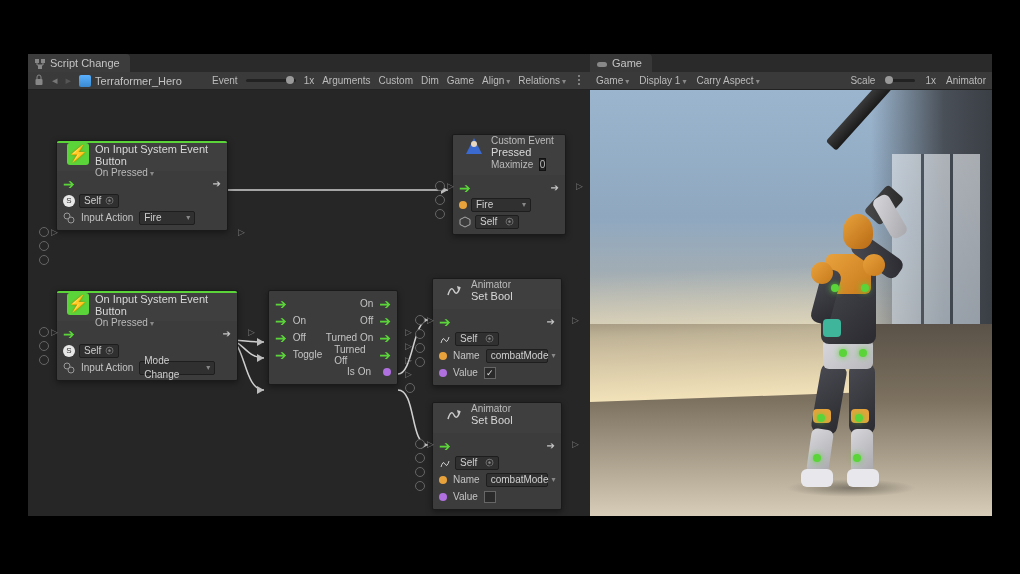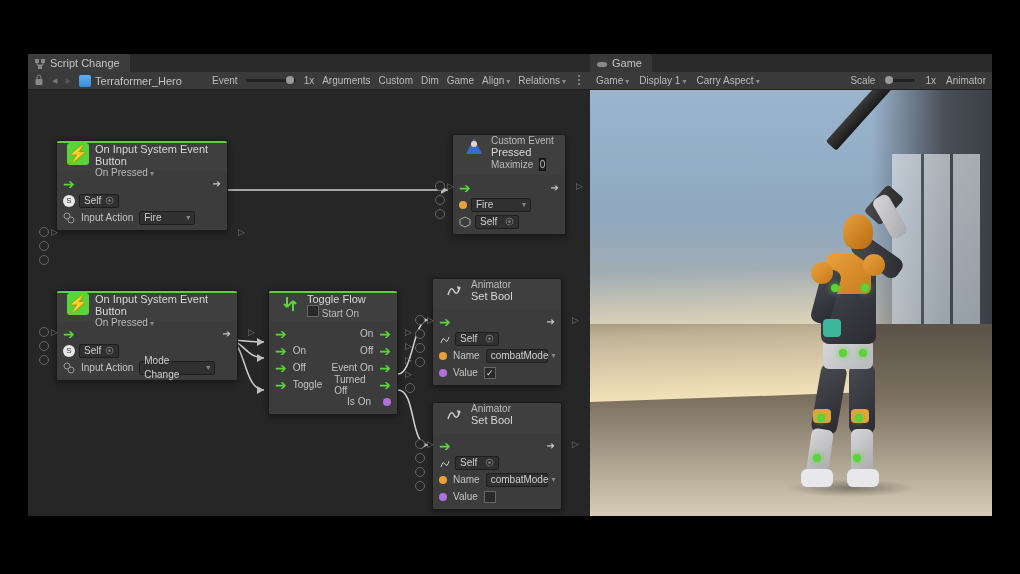--- a/index.html
+++ b/index.html
@@ -336,48 +336,36 @@
           </div>
       </div>
       <div class="ext-ports ext-right" style="top:36px;">
         <div class="ext-port">
             <span style="color:#777;font-size:9px;">▷</span>
           </div>
       </div>
     </div>
 
     <div class="node" style="left:240px; top:200px; width:130px;">
-      <div class="node-header header-green">
-        <div class="node-icon toggle-icon">
-          <svg viewBox="0 0 20 20">
-              <path d="M7 3v10M7 13l-3-3M7 13l3-3" stroke="#5bd43a" stroke-width="2" fill="none"></path>
-              <path d="M13 17V7M13 7l-3 3M13 7l3 3" stroke="#5bd43a" stroke-width="2" fill="none"></path>
-            </svg>
-        </div>
-        <div class="node-title">
-          <span class="big">Toggle Flow</span>
-          <span class="small"><span class="chk"></span> <span>Start On</span></span>
-        </div>
-      </div>
       <div class="node-body">
         <div class="row">
           <span class="arrow-green" style="margin-left:6px;">➔</span>
           <span class="lbl right">On</span>
           <span class="arrow-green" style="padding-right:6px;">➔</span>
         </div>
         <div class="row">
           <span class="arrow-green" style="margin-left:6px;">➔</span>
           <span class="lbl">On</span>
           <span class="lbl right">Off</span>
           <span class="arrow-green" style="padding-right:6px;">➔</span>
         </div>
         <div class="row">
           <span class="arrow-green" style="margin-left:6px;">➔</span>
           <span class="lbl">Off</span>
-          <span class="lbl right">Event On</span>
+          <span class="lbl right">Turned On</span>
           <span class="arrow-green" style="padding-right:6px;">➔</span>
         </div>
         <div class="row">
           <span class="arrow-green" style="margin-left:6px;">➔</span>
           <span class="lbl">Toggle</span>
           <span class="lbl right">Turned Off</span>
           <span class="arrow-green" style="padding-right:6px;">➔</span>
         </div>
         <div class="row">
           <span class="lbl right">Is On</span>

